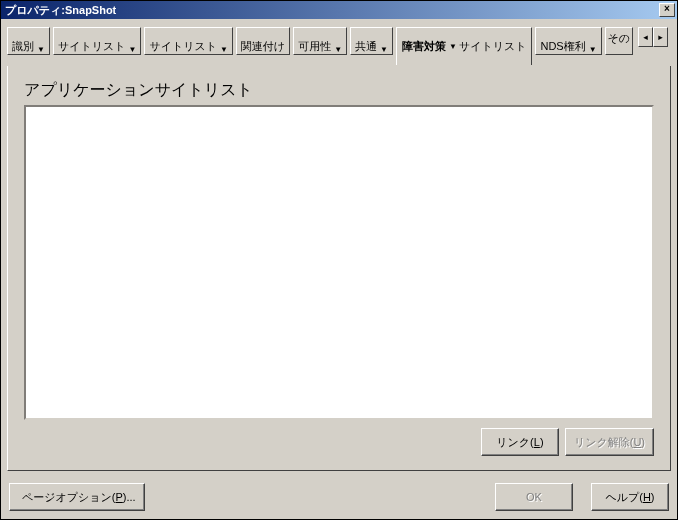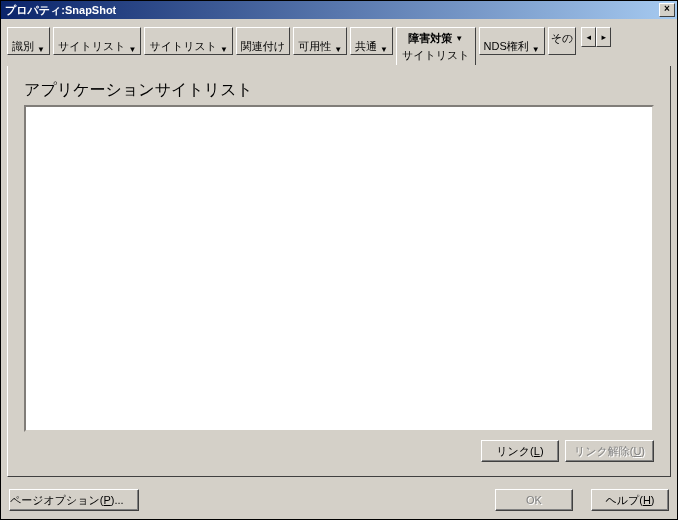--- a/index.html
+++ b/index.html
@@ -75,21 +75,21 @@
     flex-shrink: 0;
   }
   .tab .caret {
     font-size: 8px;
     margin-left: 3px;
     color: #000;
   }
   .tab.active {
     border-bottom: none;
     height: 38px;
-    flex-direction: column;
+    flex-direction: row;
     align-items: center;
     justify-content: flex-start;
     padding: 3px 5px;
     gap: 2px;
     position: relative;
     z-index: 2;
   }
   .tab.active .row1 {
     display: flex;
     align-items: center;
@@ -140,21 +140,21 @@
     border: 2px inset #d4d0c8;
   }
   .panel-btns {
     display: flex;
     justify-content: flex-end;
     gap: 6px;
     margin-top: 8px;
   }
   .btn {
     min-width: 78px;
-    height: 22px;
+    height: 28px;
     background: #d4d0c8;
     border: 1px solid #fff;
     border-right-color: #404040;
     border-bottom-color: #404040;
     box-shadow: inset -1px -1px 0 #808080;
     font-size: 11px;
     display: flex;
     align-items: center;
     justify-content: center;
     padding: 0 8px;
@@ -165,21 +165,21 @@
     text-shadow: 1px 1px 0 #fff;
   }
   .btn .ul { text-decoration: underline; }
   .bottom-bar {
     display: flex;
     align-items: center;
     padding: 6px 8px 8px 8px;
     gap: 6px;
   }
   .spacer { flex: 1; }
-  .btn.wide { min-width: 130px; justify-content: flex-start; padding-left: 0; }
+  .btn.wide { min-width: 130px; justify-content: flex-start; padding-left: 12px; }
   .btn.std { min-width: 78px; margin-left: 12px; }
 </style>
 </head>
 <body>
 
 <div class="window">
   <div class="titlebar">
     <span>プロパティ:SnapShot</span>
     <div class="title-close">×</div>
   </div>

